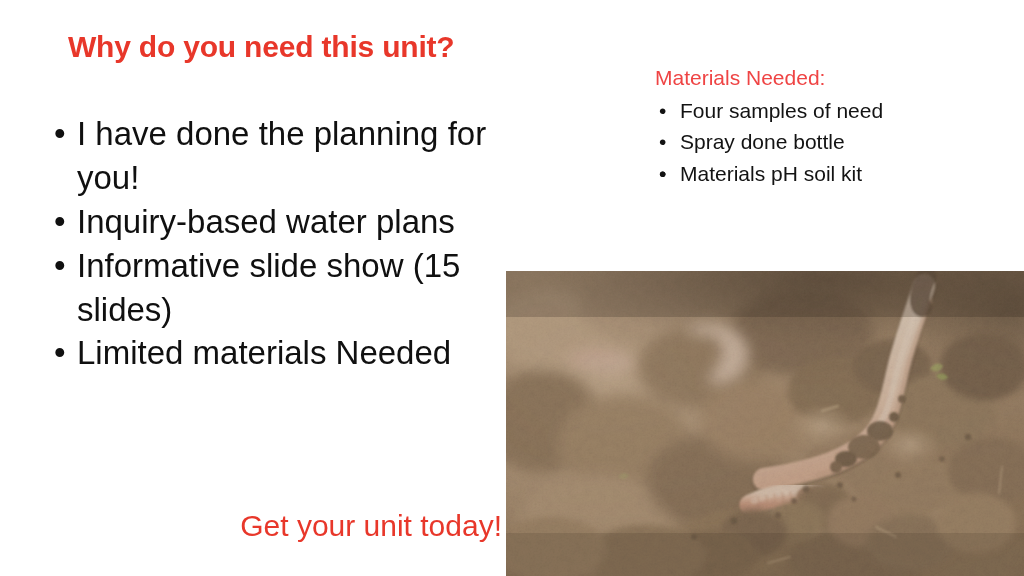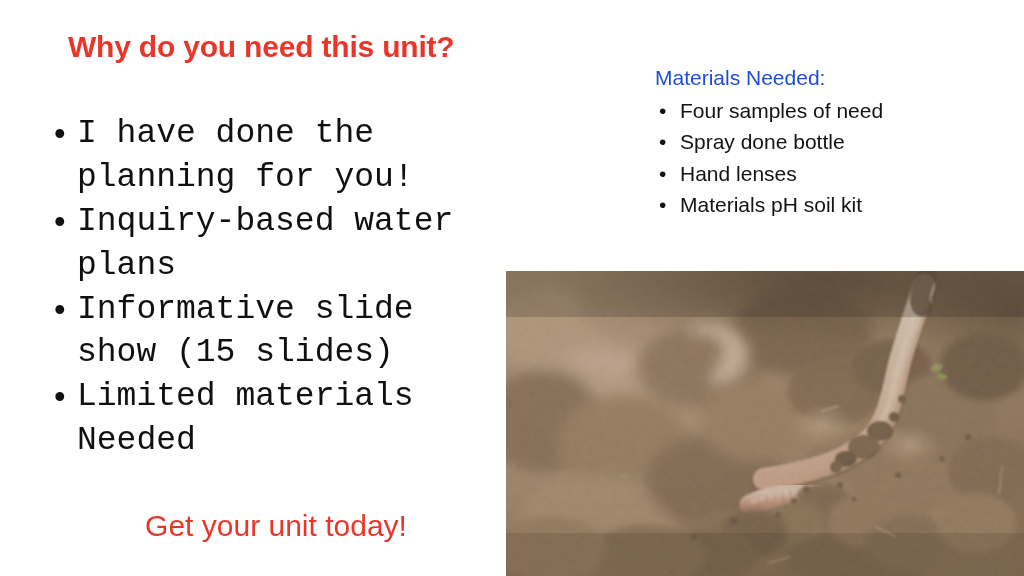--- a/index.html
+++ b/index.html
@@ -55,47 +55,46 @@
   #benefits-list li .bullet-dot {
     position: absolute;
     left: 4px;
     top: 0;
     font-size: 33px;
     line-height: 1.33;
     color: #101010;
   }
   .benefit-text {
     display: block;
-    font-family: Liberation Mono, monospace;
   }
 
   
   #cta-text {
     position: absolute;
     left: 50px;
     top: 508px;
     width: 452px;
-    text-align: center;
+    text-align: right;
     font-size: 30px;
     font-weight: normal;
     color: #e8372a;
     line-height: 1.2;
     white-space: nowrap;
   }
 
   
   #materials-panel {
     position: absolute;
     left: 655px;
     top: 64px;
     width: 350px;
   }
   #materials-heading {
     font-size: 21px;
-    color: #1d4ed8;
+    color: #ef4444;
     line-height: 1.35;
     margin: 0 0 3px 0;
   }
   #materials-list {
     list-style: none;
     margin: 0;
     padding: 0;
     font-size: 21px;
     line-height: 1.48;
     color: #131313;
@@ -163,21 +162,20 @@
       <li>
         <span class="bullet-dot">•</span>
         <span>Four samples of need</span>
       </li>
       <li>
         <span class="bullet-dot">•</span>
         <span>Spray done bottle</span>
       </li>
       <li>
         <span class="bullet-dot">•</span>
-        <span>Hand lenses</span>
       </li>
       <li>
         <span class="bullet-dot">•</span>
         <span>Materials pH soil kit</span>
       </li>
     </ul>
   </div>
 
   <div id="soil-photo">
     <svg viewBox="0 0 518 305" preserveAspectRatio="none">

